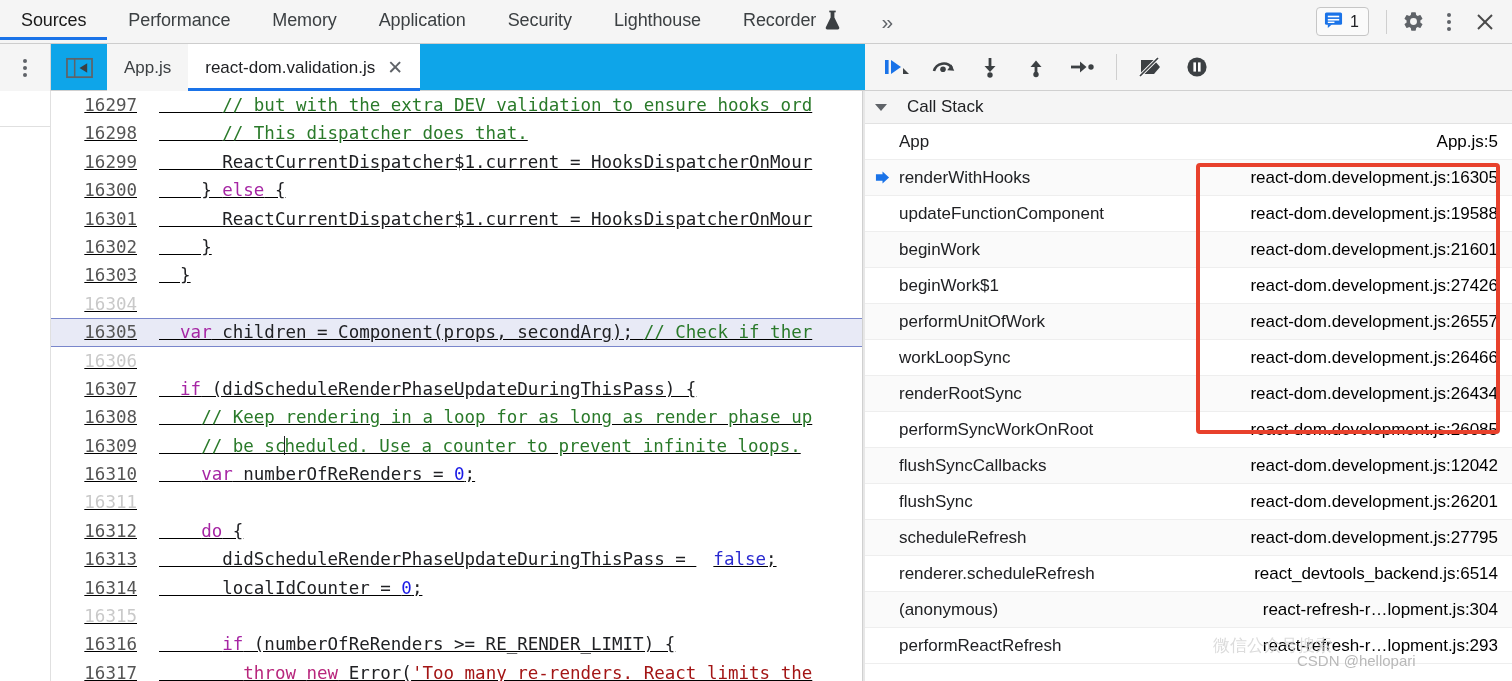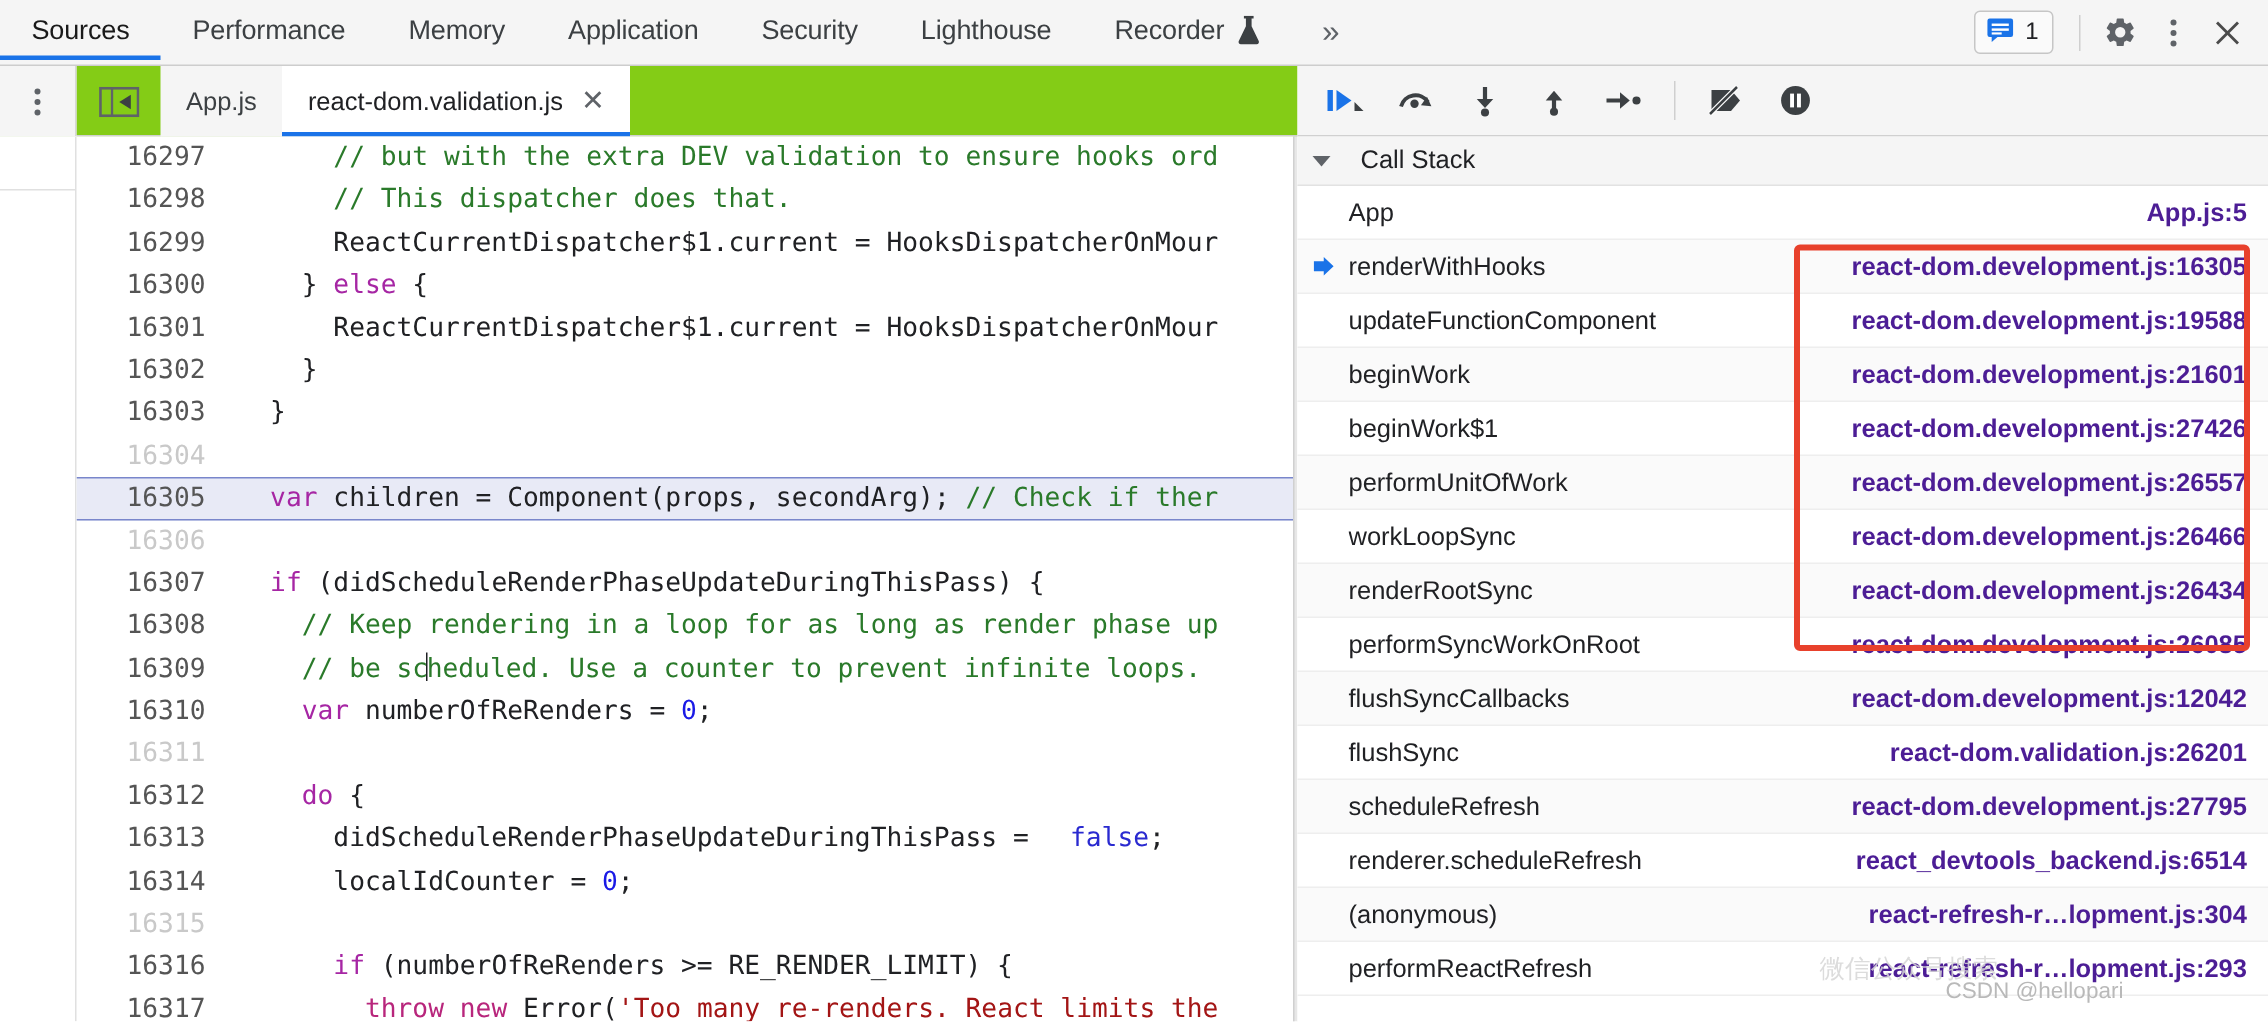--- a/index.html
+++ b/index.html
@@ -49,21 +49,21 @@
   .tb-btn {
     width: 34px; height: 34px; display: flex; align-items: center;
     justify-content: center;
   }
   .kebab { display: flex; flex-direction: column; gap: 3px; align-items: center; }
   .kebab i { width: 4px; height: 4px; border-radius: 50%; background: #5f6368; display: block; }
 
   
   .subbar {
     position: absolute; top: 44px; left: 0; width: 1320px; height: 47px;
-    background: #84cc16; border-bottom: 1px solid #d0d0d0;
+    background: #0ea5e9; border-bottom: 1px solid #d0d0d0;
   }
   .nav-strip {
     position: absolute; left: 0; top: 0; width: 51px; height: 47px;
     display: flex; align-items: center; justify-content: center;
     background: #f5f5f5; border-right: 1px solid #d7d7d7;
   }
   .filetabs {
     position: absolute; left: 51px; top: 0; height: 47px;
     display: flex; align-items: stretch;
   }
@@ -93,20 +93,21 @@
     background: #fff; overflow: hidden;
   }
   .left-rail {
     position: absolute; left: 0; top: 0; width: 51px; height: 590px;
     background: #fff; border-right: 1px solid #e0e0e0;
   }
   .left-rail .rail-div { position: absolute; left:0; right:0; top: 35px; height:1px; background:#e0e0e0; }
   .code-scroll {
     position: absolute; left: 51px; top: 0; right: 0; bottom: 0;
     overflow: hidden;
+    text-decoration: underline;
   }
   .code-line {
     display: flex; align-items: flex-start;
     height: 28.4px; line-height: 28.4px; white-space: pre;
     font-family: "DejaVu Sans Mono", monospace; font-size: 17.5px;
   }
   .code-line.highlight {
     background: #e8eaf6;
     border-top: 1px solid #7986cb;
     border-bottom: 1px solid #7986cb;
@@ -162,21 +163,21 @@
   }
   .cs-list { background: #fff; }
   .cs-row {
     display: flex; align-items: center; height: 36px;
     border-bottom: 1px solid #eeeeee; padding-left: 10px; padding-right: 14px;
     font-size: 17px; color: #202124;
   }
   .cs-row:nth-child(even) { background: #fafafa; }
   .cs-marker { width: 24px; flex: 0 0 24px; display: flex; align-items: center; }
   .cs-name { flex: 1 1 auto; white-space: nowrap; overflow: hidden; }
-  .cs-loc { color: #4c1d95; white-space: nowrap; text-align: right; font-weight: bold; }
+  .cs-loc { color: #000000; white-space: nowrap; text-align: right; }
 
   
   .annot-box {
     position: absolute; left: 1196px; top: 163px; width: 304px; height: 271px;
     border: 4px solid #e8412c; border-radius: 4px;
     pointer-events: none;
   }
 
   
   .wm-csdn {
@@ -437,21 +438,21 @@
           <span class="cs-loc">react-dom.development.js:26085</span>
         </div>
         <div class="cs-row">
           <span class="cs-marker"></span>
           <span class="cs-name">flushSyncCallbacks</span>
           <span class="cs-loc">react-dom.development.js:12042</span>
         </div>
         <div class="cs-row">
           <span class="cs-marker"></span>
           <span class="cs-name">flushSync</span>
-          <span class="cs-loc">react-dom.validation.js:26201</span>
+          <span class="cs-loc">react-dom.development.js:26201</span>
         </div>
         <div class="cs-row">
           <span class="cs-marker"></span>
           <span class="cs-name">scheduleRefresh</span>
           <span class="cs-loc">react-dom.development.js:27795</span>
         </div>
         <div class="cs-row">
           <span class="cs-marker"></span>
           <span class="cs-name">renderer.scheduleRefresh</span>
           <span class="cs-loc">react_devtools_backend.js:6514</span>

